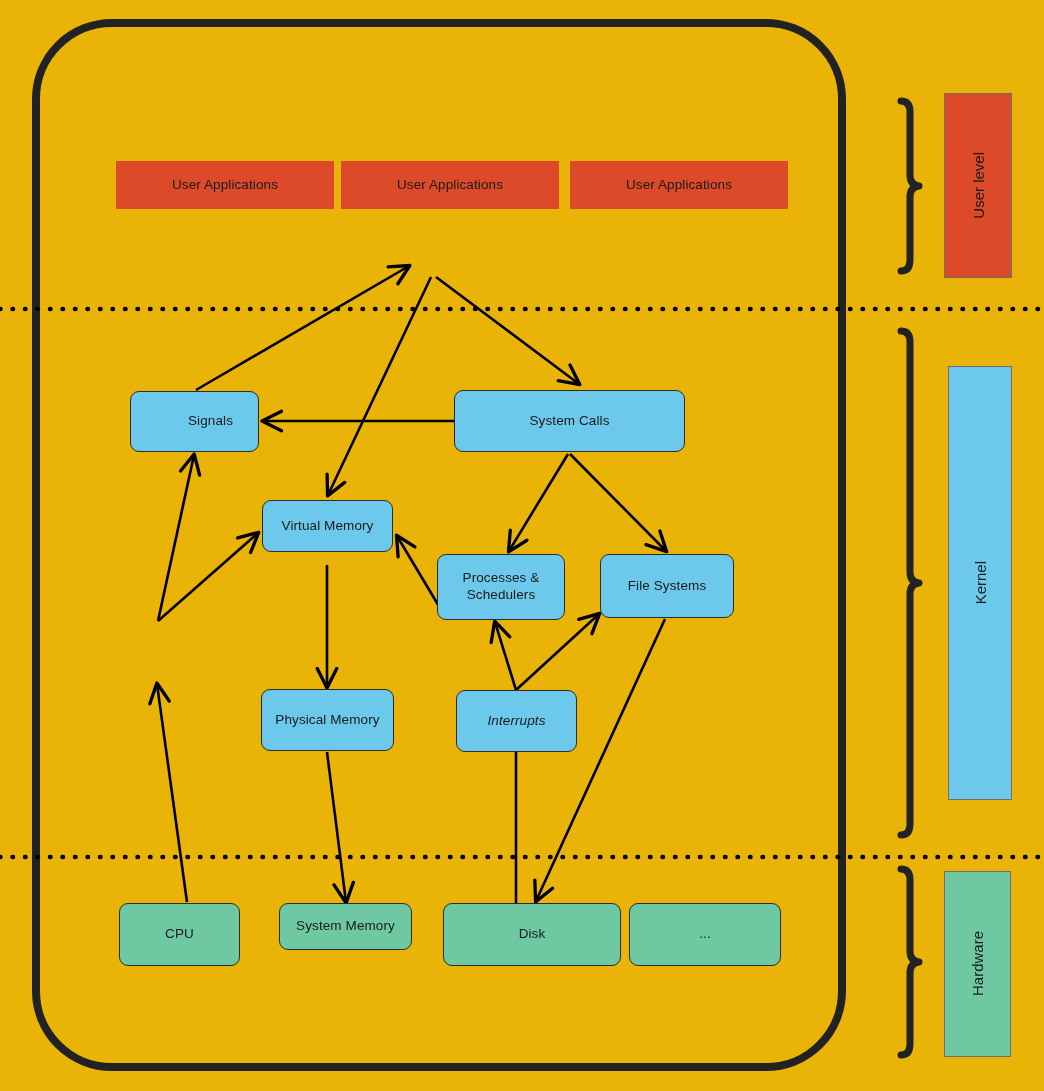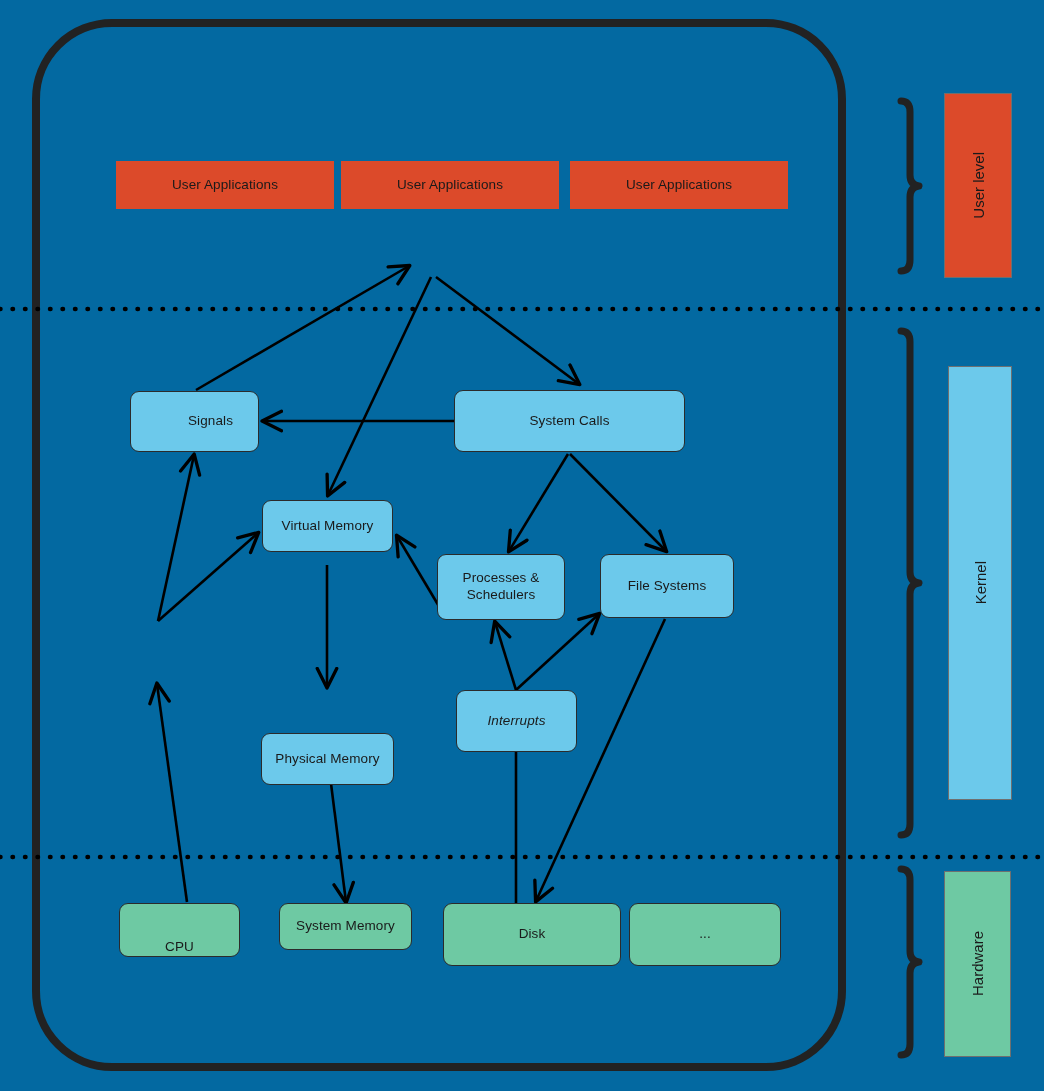--- a/index.html
+++ b/index.html
@@ -4,21 +4,21 @@
 <style>
   html, body {
     margin: 0;
     padding: 0;
     background: #ffffff;
   }
   #stage {
     position: relative;
     width: 1044px;
     height: 1091px;
-    background: #0369a1;
+    background: #eab308;
     font-family: "Liberation Sans", sans-serif;
     overflow: hidden;
   }
   #svg-layer {
     position: absolute;
     left: 0;
     top: 0;
     width: 1044px;
     height: 1091px;
   }
@@ -155,29 +155,29 @@
 
   <div class="node kernel" style="left:437px; top:554px; width:128px; height:66px;">
     <span>Processes &amp; Schedulers</span>
   </div>
 
   <div class="node kernel" style="left:600px; top:554px; width:134px; height:64px;">
     <span>File Systems</span>
   </div>
 
 
-  <div class="node kernel" style="left:261px; top:689px; width:133px; height:52px;margin-top:44px;">
+  <div class="node kernel" style="left:261px; top:689px; width:133px; height:62px;">
     <span>Physical Memory</span>
   </div>
 
   <div class="node kernel" style="left:456px; top:690px; width:121px; height:62px;font-style:italic;">
     <span>Interrupts</span>
   </div>
 
-  <div class="node hardware" style="left:119px; top:903px; width:121px; height:54px;align-items:flex-end;">
+  <div class="node hardware" style="left:119px; top:903px; width:121px; height:63px;">
     <span>CPU</span>
   </div>
 
   <div class="node hardware" style="left:279px; top:903px; width:133px; height:47px;">
     <span>System Memory</span>
   </div>
 
   <div class="node hardware" style="left:443px; top:903px; width:178px; height:63px;">
     <span>Disk</span>
   </div>

